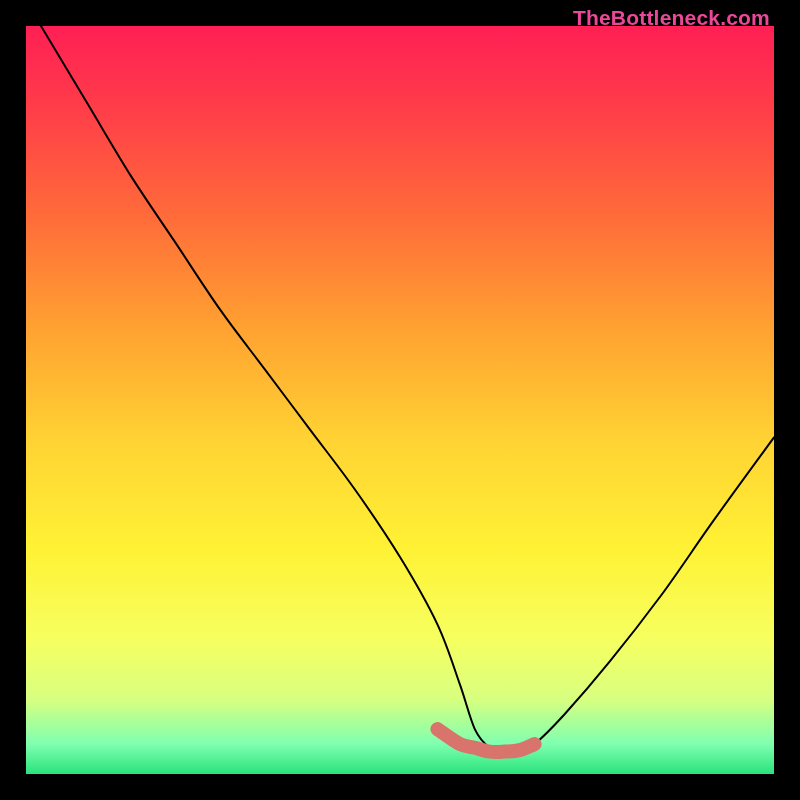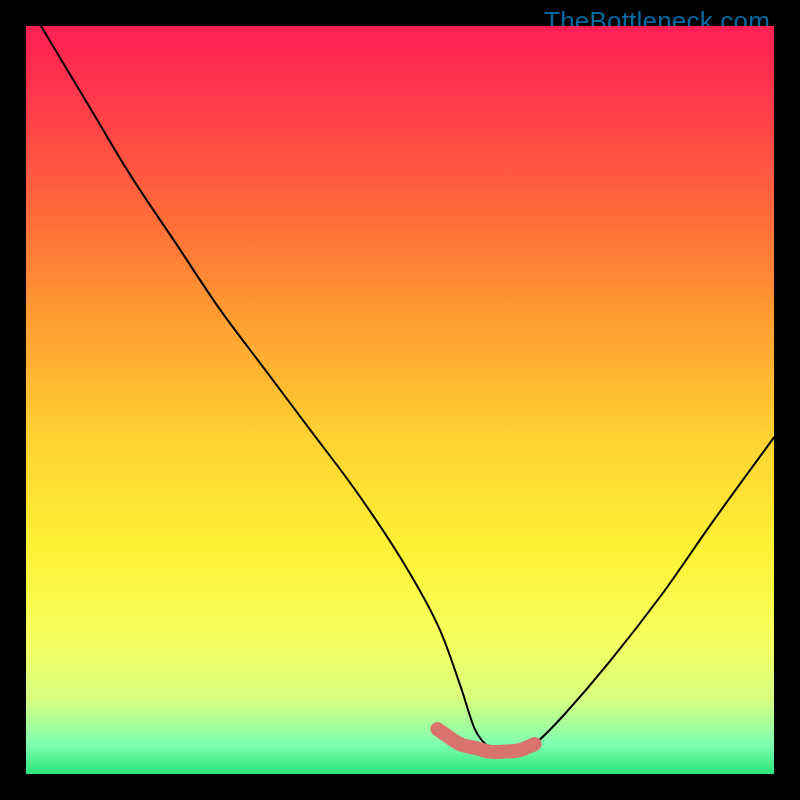--- a/index.html
+++ b/index.html
@@ -37,23 +37,23 @@
       #f6ff60 82%,
       #d8ff80 90%,
       #7fffb0 96%,
       #29e37a 100%
     );
   }
   .watermark {
     position: absolute;
     top: 6px;
     right: 30px;
-    color: #0369a1;
-    font-size: 26px;
-    font-weight: 400;
+    color: #ec4899;
+    font-size: 21px;
+    font-weight: 700;
     letter-spacing: 0.2px;
     user-select: none;
   }
   svg.curve {
     position: absolute;
     left: 0;
     top: 0;
     width: 748px;
     height: 748px;
     overflow: visible;

